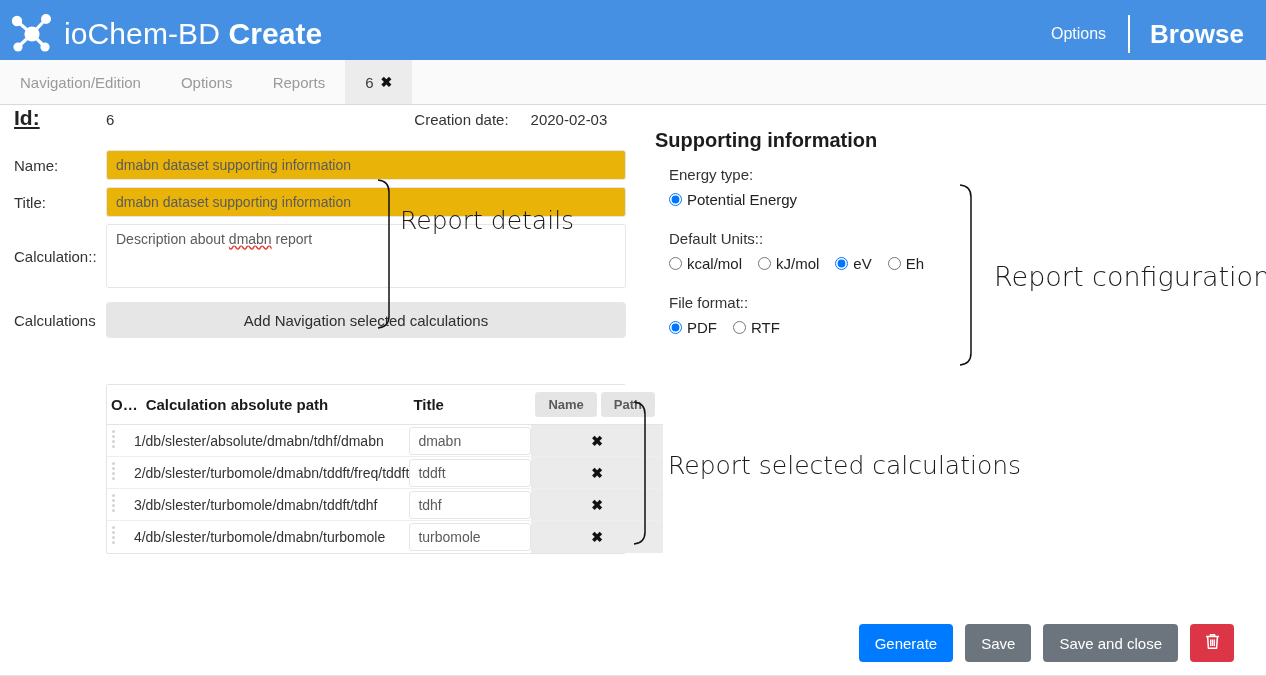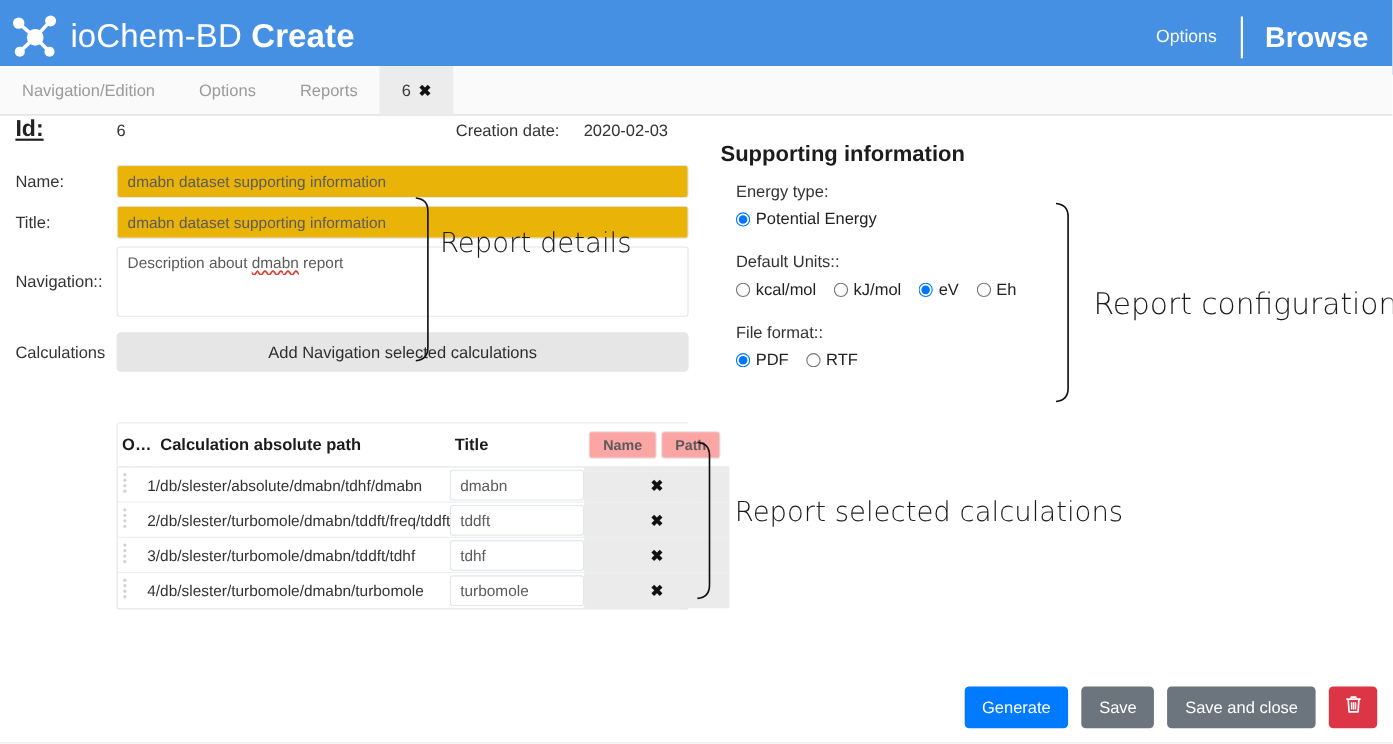--- a/index.html
+++ b/index.html
@@ -189,21 +189,21 @@
     border-bottom: 1px solid #e1e4e8;
     background: #fff;
     white-space: nowrap;
   }
   th.th-order { width: 44px; text-align: right; padding-right: 6px; }
   th.th-path  { padding-left: 10px; }
   th.th-title { text-align: right; padding-right: 4px; }
   th.th-btns  { width: 126px; padding-left: 0; }
   .mini-btn {
     display: inline-block;
-    background: #fca5a5;
+    background: #e5e5e5;
     border: 1px solid #e6e6e6;
     border-radius: 3px;
     color: #5a5a5a;
     font-size: 13px;
     font-family: "Liberation Sans", sans-serif;
     padding: 4px 12px;
     margin-right: 4px;
     cursor: pointer;
   }
   table.calc-table td {
@@ -307,21 +307,21 @@
     stroke: #111;
     fill: none;
     stroke-width: 1.5;
   }
 
   
   .footer {
     position: absolute; left: 0; top: 504px;
     width: 1266px; height: 66px;
     display: flex; align-items: center; justify-content: flex-end;
-    padding-right: 14px;
+    padding-right: 32px;
     gap: 12px;
   }
   .btn {
     font-family: "Liberation Sans", sans-serif;
     font-size: 15px;
     border: none;
     border-radius: 4px;
     padding: 0 16px;
     height: 38px;
     color: #fff;
@@ -400,21 +400,21 @@
         <span class="field-label">Name:</span>
         <input class="txt-input" type="text" value="dmabn dataset supporting information" style="">
       </div>
 
       <div class="field-row">
         <span class="field-label">Title:</span>
         <input class="txt-input" type="text" value="dmabn dataset supporting information" style="">
       </div>
 
       <div class="field-row" style="align-items:center; margin-bottom:14px;">
-        <span class="field-label tall">Navigation::</span>
+        <span class="field-label tall">Calculation::</span>
         <div class="txt-area"><span>Description about </span><span class="spell">dmabn</span><span> report</span></div>
       </div>
 
       <div class="field-row">
         <span class="field-label">Calculations</span>
         <button class="add-calc-btn">Add Navigation selected calculations</button>
       </div>
     </div>
 
     <div class="table-wrap">

